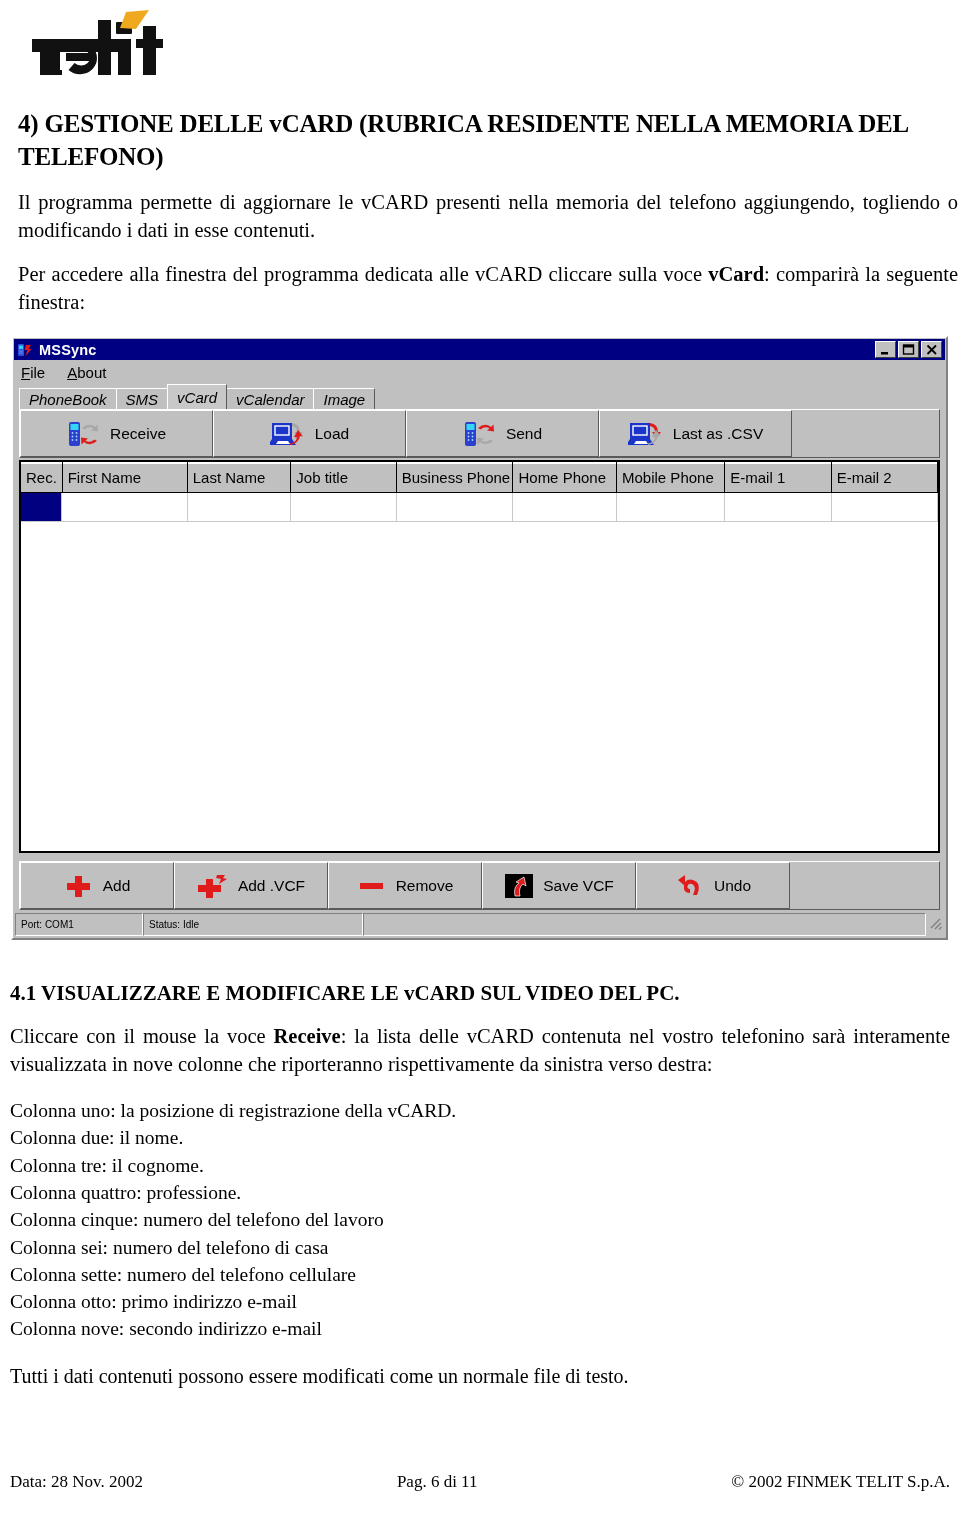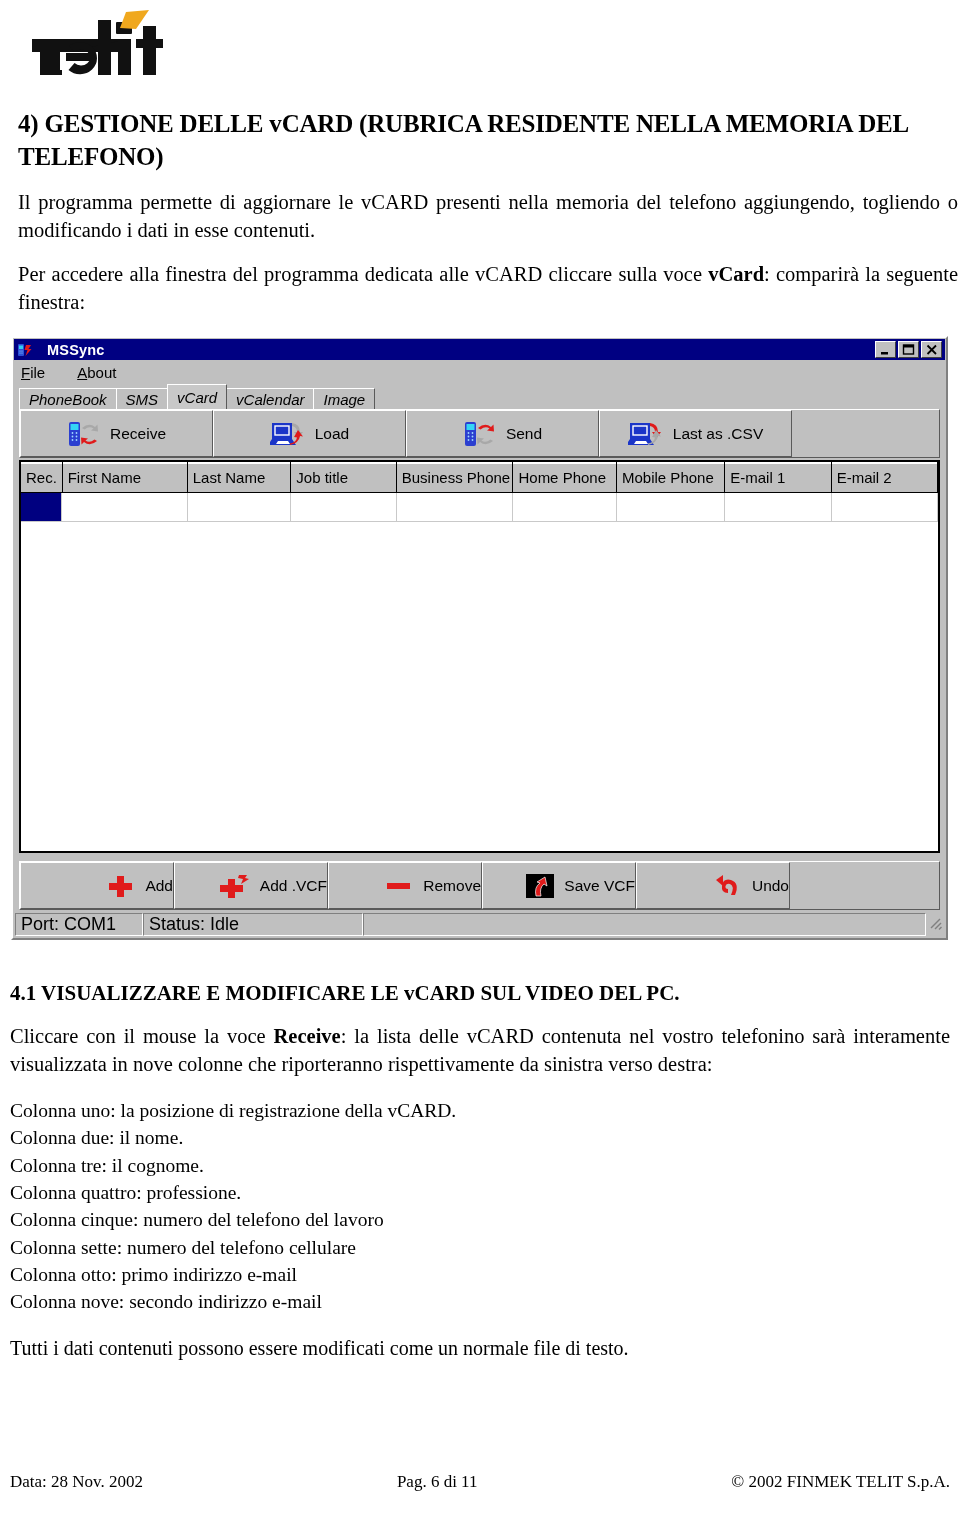--- a/index.html
+++ b/index.html
@@ -70,21 +70,21 @@
     background: #000082;
     display: flex;
     align-items: center;
     padding: 0 2px 0 3px;
   }
   .title-icon { width: 18px; height: 16px; flex: 0 0 auto; }
   .title-text {
     color: #ffffff;
     font-size: 14.5px;
     font-weight: bold;
-    margin-left: 12px;
+    margin-left: 4px;
     letter-spacing: 0.2px;
     flex: 1 1 auto;
     white-space: nowrap;
   }
   .tb-buttons { display: flex; gap: 2px; padding-right: 1px; }
   .tb-btn {
     width: 21px; height: 17px;
     background: #c0c0c0;
     border-top: 1.5px solid #ffffff;
     border-left: 1.5px solid #ffffff;
@@ -94,21 +94,21 @@
     position: relative;
   }
   .tb-btn svg { position: absolute; left: 2px; top: 1px; }
 
   
   .menubar {
     height: 24px;
     display: flex;
     align-items: center;
     padding-left: 8px;
-    gap: 32px;
+    gap: 22px;
     font-size: 15px;
     color: #000;
   }
   .menu-item { cursor: default; white-space: nowrap; }
   .menu-item u { text-decoration: underline; }
 
   
   .tabrow {
     height: 25px;
     display: flex;
@@ -233,38 +233,38 @@
     height: 49px;
     background: #c0c0c0;
     border-top: 1.5px solid #ffffff;
     border-left: 1.5px solid #ffffff;
     border-right: 1.5px solid #5a5a5a;
     border-bottom: 1.5px solid #5a5a5a;
     box-sizing: border-box;
     display: flex;
     align-items: stretch;
   }
-  .btmbar .tbar-btn { width: 154px; justify-content: flex-end; }
+  .btmbar .tbar-btn { width: 154px; }
 
   
   .statusbar {
     position: absolute;
     left: 2px; right: 2px; bottom: 2px;
     height: 23px;
     display: flex;
     align-items: stretch;
     background: #c0c0c0;
   }
   .status-cell {
     border-top: 1.5px solid #808080;
     border-left: 1.5px solid #808080;
     border-right: 1.5px solid #ffffff;
     border-bottom: 1.5px solid #ffffff;
     box-sizing: border-box;
-    font-size: 18px;
+    font-size: 10px;
     display: flex;
     align-items: center;
     padding-left: 5px;
     color: #000;
     white-space: nowrap;
   }
   .status-cell.c1 { width: 128px; }
   .status-cell.c2 { width: 220px; }
   .status-cell.c3 { flex: 1 1 auto; }
   .grip { width: 18px; position: relative; }
@@ -529,20 +529,21 @@
 
   <div class="para"><span>Cliccare con il mouse la voce </span><b>Receive</b><span>: la lista delle vCARD contenuta nel vostro telefonino sarà interamente visualizzata in nove colonne che riporteranno rispettivamente da sinistra verso destra:</span></div>
 
   <div style="height:18px"></div>
 
   <div class="list-line">Colonna uno: la posizione di registrazione della vCARD.</div>
   <div class="list-line">Colonna due: il nome.</div>
   <div class="list-line">Colonna tre: il cognome.</div>
   <div class="list-line">Colonna quattro: professione.</div>
   <div class="list-line">Colonna cinque: numero del telefono del lavoro</div>
+  <div class="list-line">Colonna sei: numero del telefono di casa</div>
   <div class="list-line">Colonna sette: numero del telefono cellulare</div>
   <div class="list-line">Colonna otto: primo indirizzo e-mail</div>
   <div class="list-line">Colonna nove: secondo indirizzo e-mail</div>
 
   <div class="closing">Tutti i dati contenuti possono essere modificati come un normale file di testo.</div>
 </div>
 
 <div class="footer">
   <div class="f-left">Data: 28 Nov. 2002</div>
   <div class="f-mid">Pag. 6 di 11</div>

